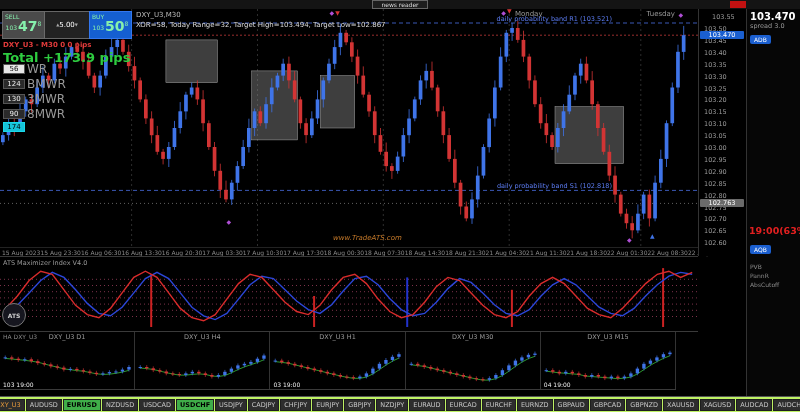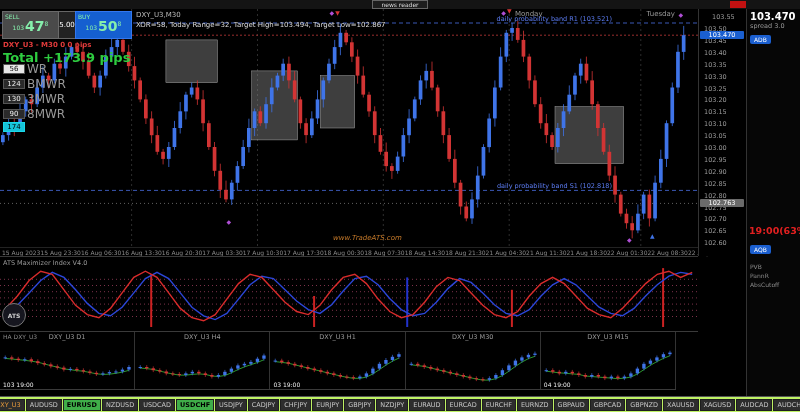--- a/index.html
+++ b/index.html
@@ -42,21 +42,21 @@
 
   .tradepanel{position:absolute;left:2px;top:11px;width:130px;height:28px;display:flex;z-index:5;}
   .tp-btn{flex:1;position:relative;color:#86efac;box-sizing:border-box;}
   .tp-sell{background:#4a4a4a;border:1px solid #6a6a6a;}
   .tp-buy{background:#155fd0;border:1px solid #3377ee;}
   .tp-side{font-size:6px;padding:1px 2px 0;}
   .tp-price{display:flex;align-items:flex-end;justify-content:center;}
   .tp-small{font-size:6px;margin:0 1px 2px 0;}
   .tp-big{font-size:14px;font-weight:bold;line-height:13px;}
   .tp-sup{font-size:6px;align-self:flex-start;}
-  .tp-lot{width:16px;background:#222;border-top:1px solid #666;border-bottom:1px solid #666;
+  .tp-lot{width:44px;background:#222;border-top:1px solid #666;border-bottom:1px solid #666;
           color:#fff;font-size:7px;display:flex;align-items:center;
           justify-content:center;}
   .tp-arrow{font-size:4px;color:#aaa;line-height:4px;}
 
   .chart-title{position:absolute;left:136px;top:11px;font-size:7px;color:#bbb;z-index:4;}
   .info-line{position:absolute;left:136px;top:21px;font-size:7px;color:#ddd;z-index:4;}
   .status-red{position:absolute;left:3px;top:41px;font-size:7px;color:#e23b3b;font-weight:bold;z-index:4;}
   .status-green{position:absolute;left:3px;top:50px;font-size:13px;color:#2ecc40;font-weight:bold;z-index:4;}
 
   .stats{position:absolute;left:3px;top:62px;z-index:4;}

